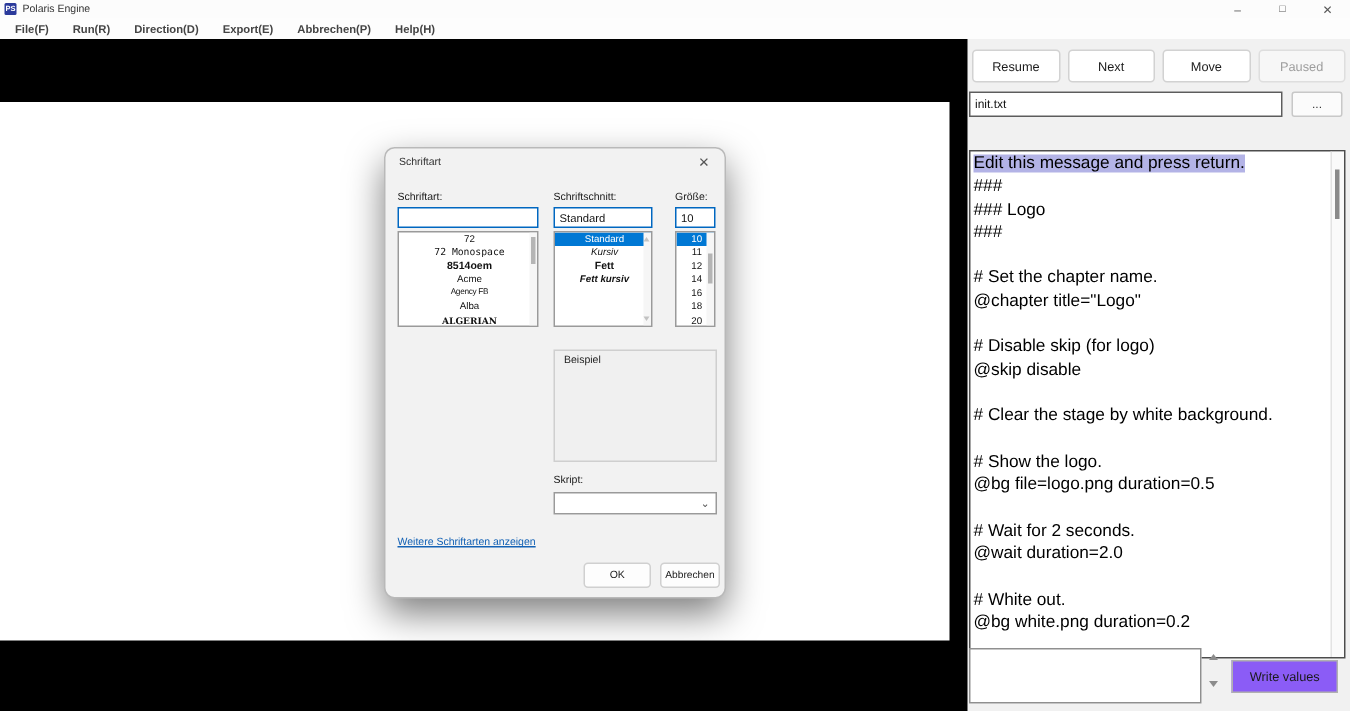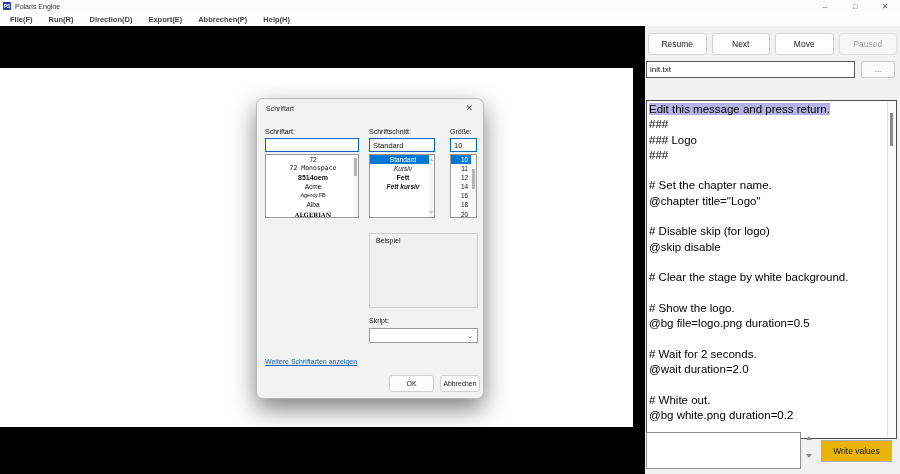--- a/index.html
+++ b/index.html
@@ -35,21 +35,21 @@
   .editor-lines { position:absolute; left:0; top:0; right:9px; bottom:0; padding:1px 0 0 2px; }
   .ed-line { font-size:11.5px; line-height:15.3px; min-height:15.3px; color:#000; white-space:pre; font-family:"Liberation Sans",sans-serif; }
   .ed-line .sel { background:#b3b3e6; }
   .ed-scrollbar { position:absolute; right:0; top:0; width:9px; height:100%; background:#fafafa; border-left:1px solid #e3e3e3; }
   .ed-thumb { position:absolute; right:3px; top:12px; width:3px; height:33px; background:#8a8a8a; }
 
   .var-area { position:absolute; left:1px; top:406px; width:155px; height:37px; background:#fff; border:1px solid #8f8f8f; resize:none; font-family:"Liberation Sans",sans-serif; font-size:8px; }
   .spin { position:absolute; left:161px; width:0; height:0; border-left:3px solid transparent; border-right:3px solid transparent; }
   .spin-up { top:410px; border-bottom:4px solid #8c8c8c; }
   .spin-down { top:428px; border-top:4px solid #8c8c8c; }
-  .write-btn { position:absolute; left:176px; top:414px; width:71px; height:22px; background:#eab308; border:1px solid #b0b0b0; font-size:8.5px; color:#1a1a1a; }
+  .write-btn { position:absolute; left:176px; top:414px; width:71px; height:22px; background:#8b5cf6; border:1px solid #b0b0b0; font-size:8.5px; color:#1a1a1a; }
 
   
   .dialog { position:absolute; left:256px; top:98px; width:228px; height:301px; background:#f2f2f2; border:1px solid #b9b9b9; border-radius:7px; box-shadow:0 10px 24px rgba(0,0,0,0.5); }
   .dlg-title { position:absolute; left:9px; top:6px; font-size:7px; color:#333; }
   .dlg-close { position:absolute; right:10px; top:4px; font-size:9px; color:#555; }
   .dlg-label { position:absolute; font-size:7px; color:#1a1a1a; }
   .lbl-font { left:8px; top:29px; } .lbl-style { left:112px; top:29px; } .lbl-size { left:193px; top:29px; }
   .dlg-input { position:absolute; top:39px; height:14px; background:#fff; border:1px solid #0067c0; font-size:7.5px; color:#111; padding:0 3px; font-family:"Liberation Sans",sans-serif; }
   .inp-font { left:8px; width:94px; } .inp-style { left:112px; width:66px; } .inp-size { left:193px; width:27px; }
   .dlg-list { position:absolute; top:55px; height:64px; background:#fff; border:1px solid #9a9a9a; overflow:hidden; }

